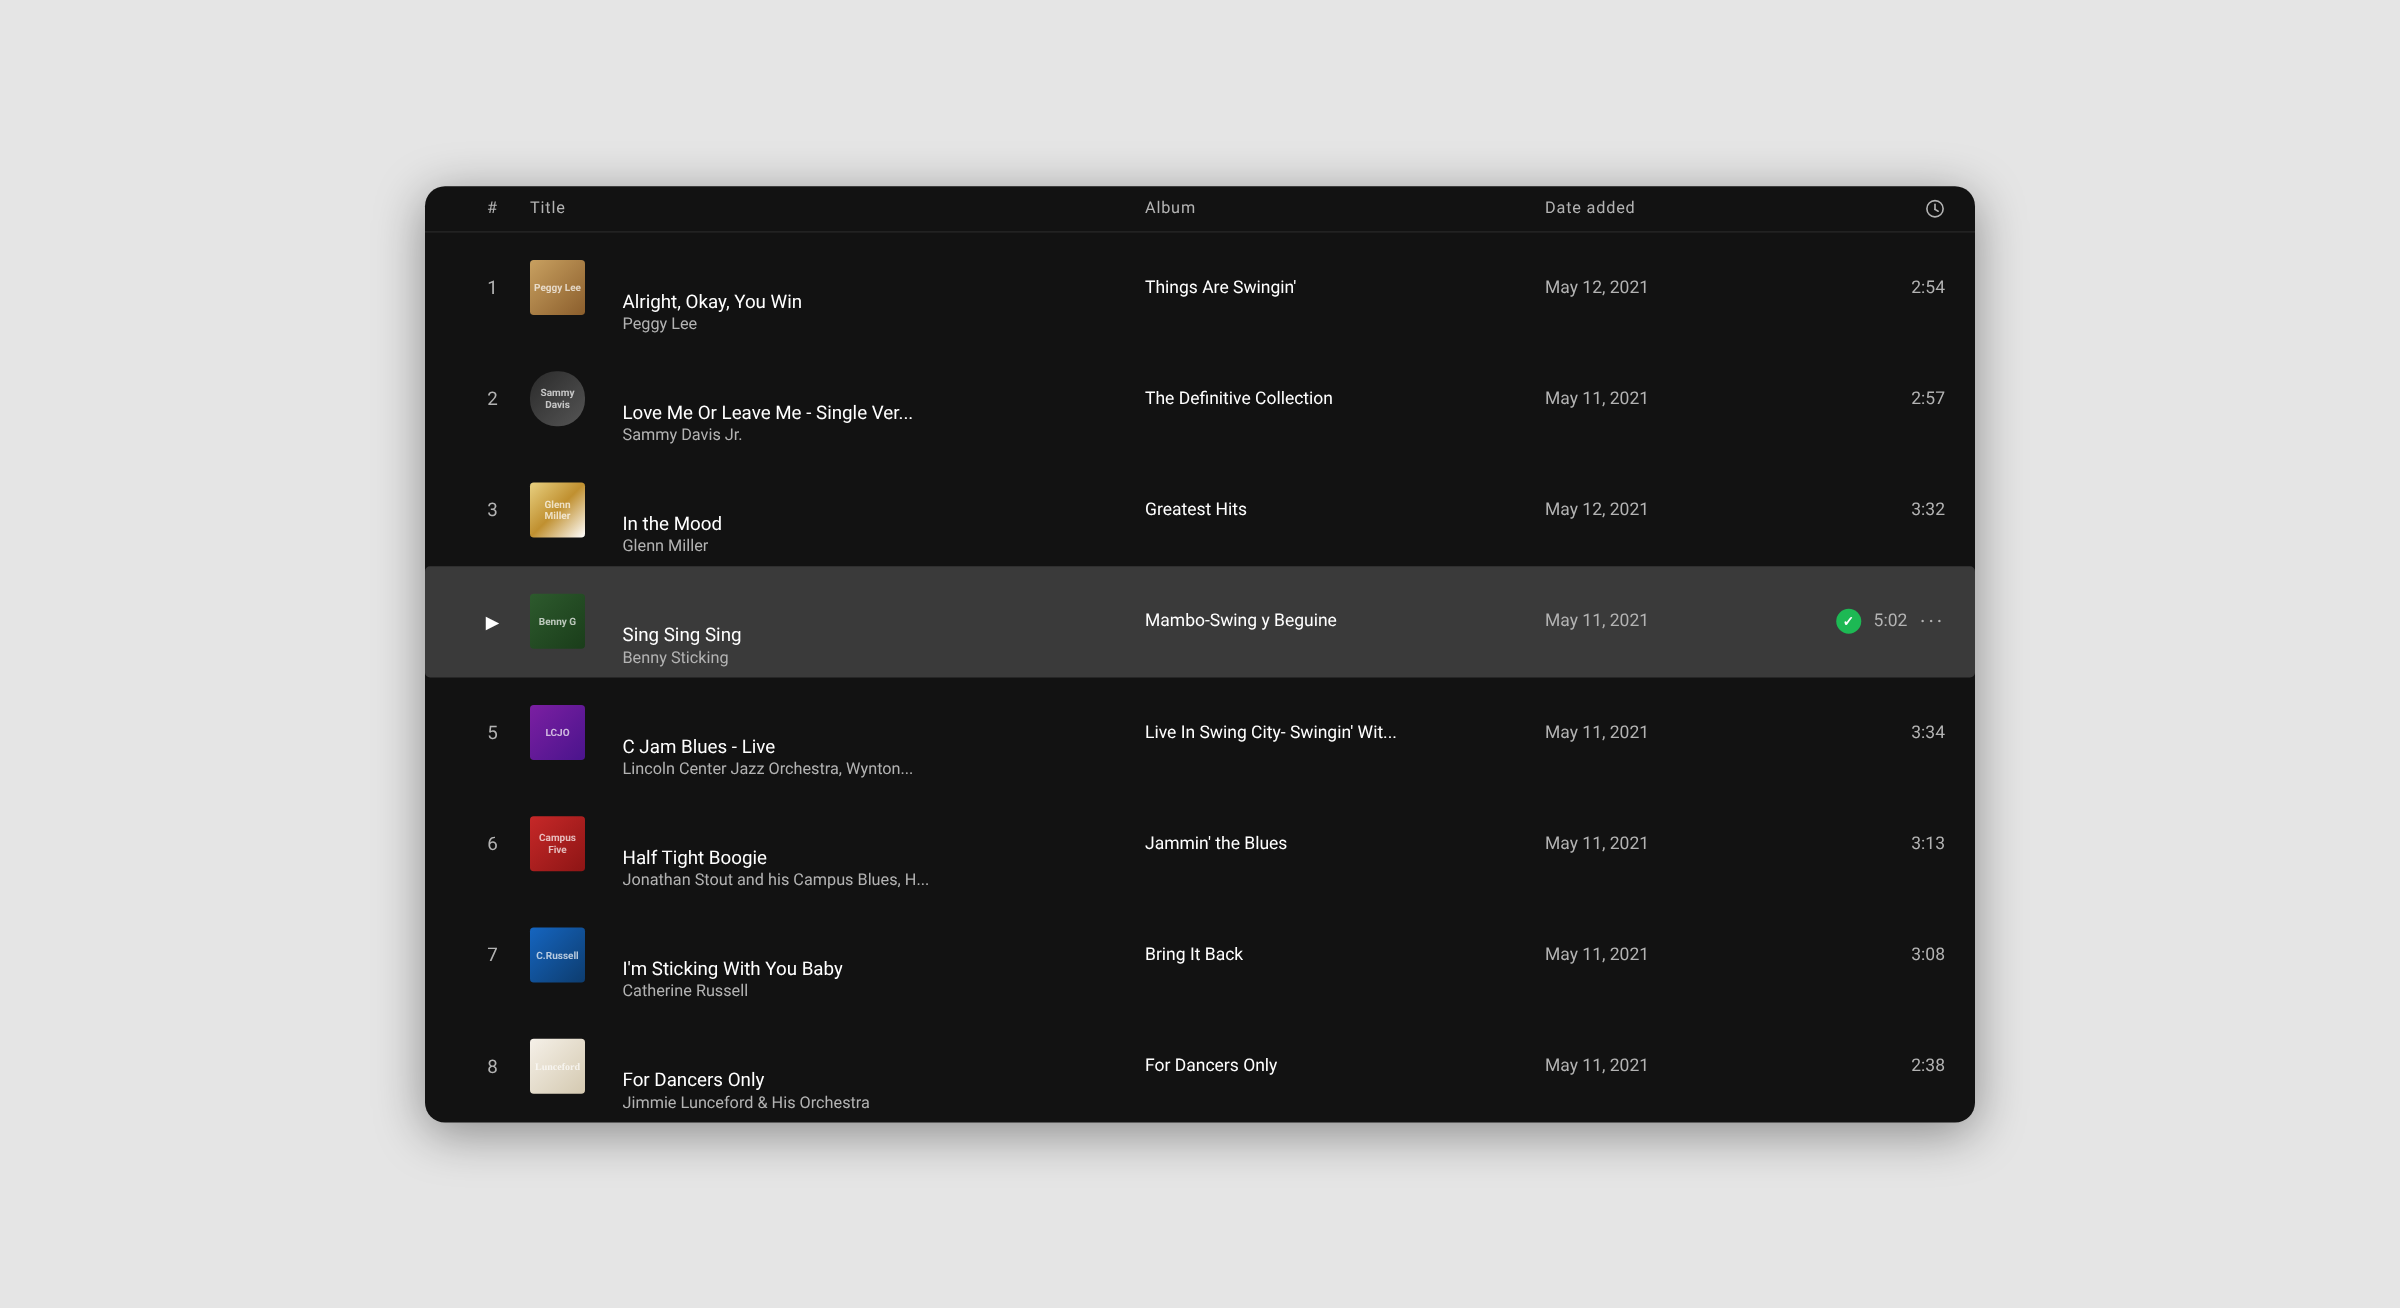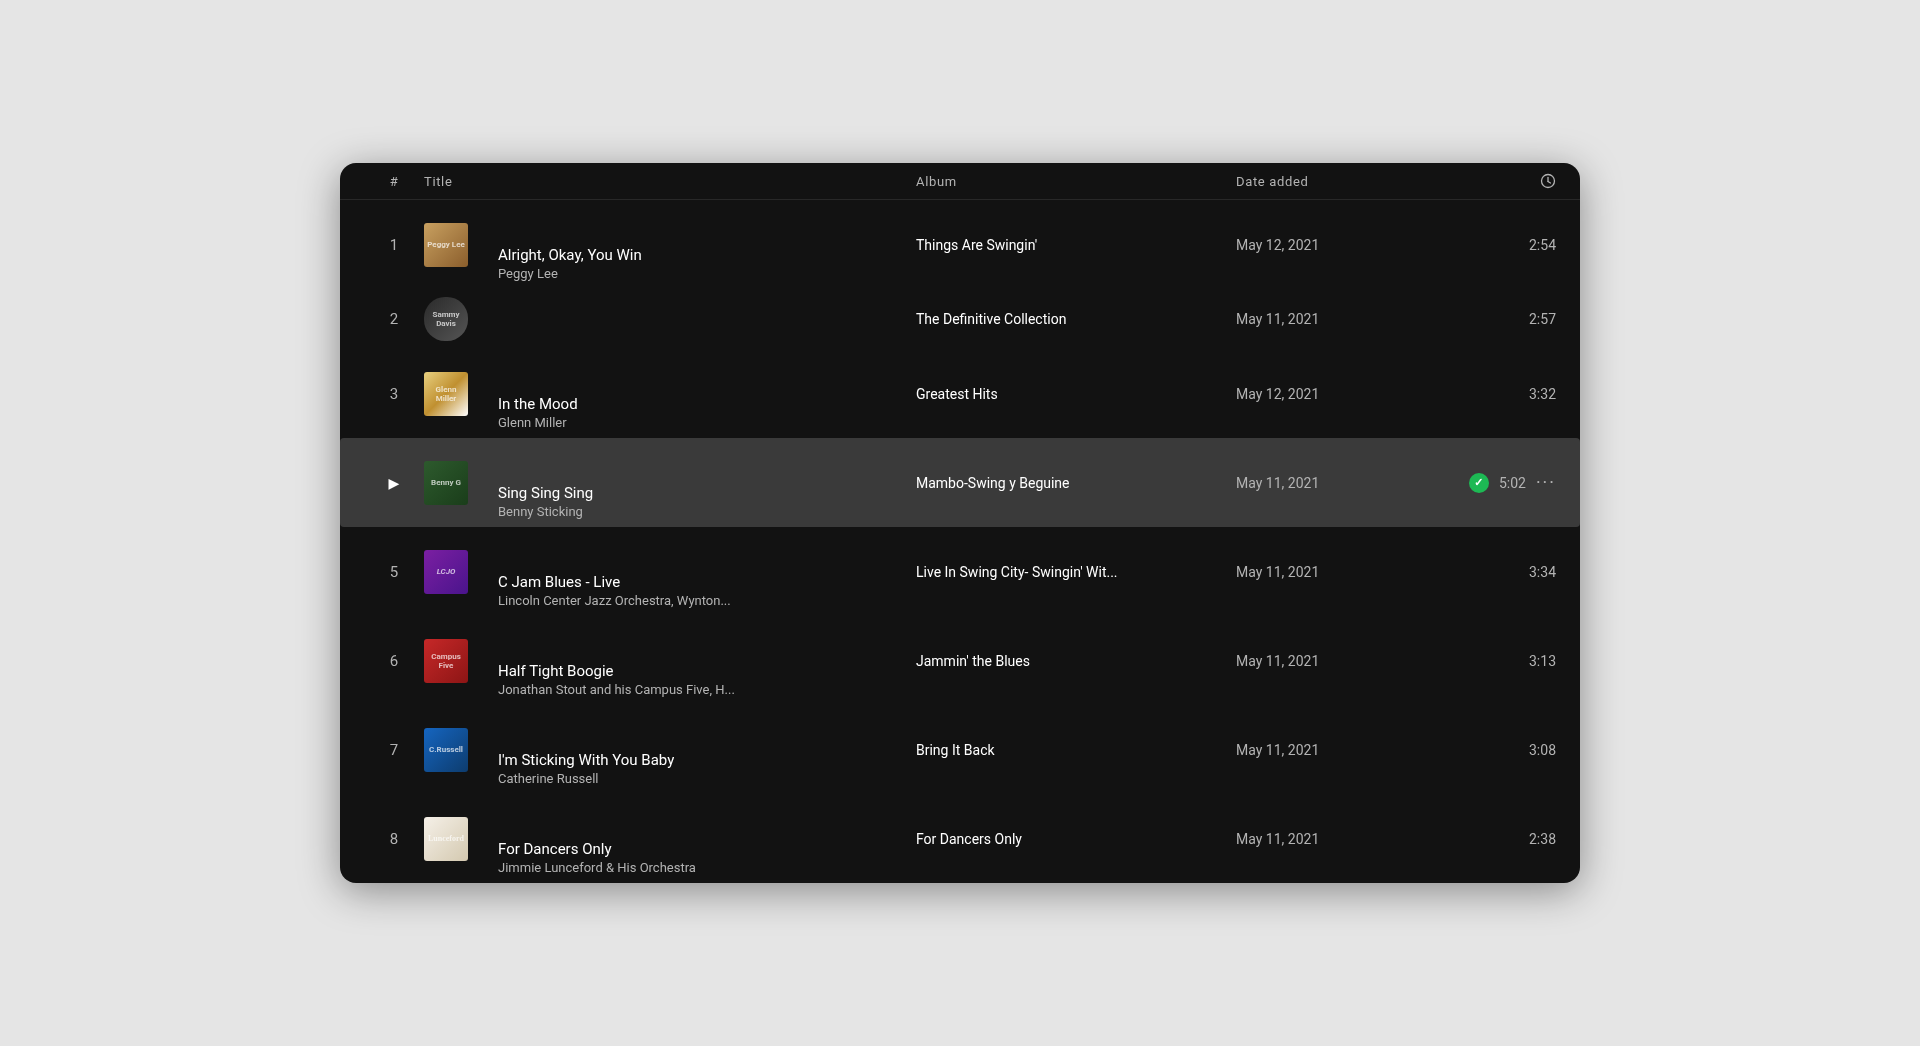--- a/index.html
+++ b/index.html
@@ -95,21 +95,21 @@
       border-radius: 3px;
       flex-shrink: 0;
       overflow: hidden;
       position: relative;
     }
 
     .artwork-1 { background: linear-gradient(135deg, #c8a060 0%, #8b5e2c 100%); }
     .artwork-2 { background: linear-gradient(135deg, #2a2a2a 0%, #555 100%); border-radius: 21px; }
     .artwork-3 { background: linear-gradient(135deg, #e8d080 0%, #c09030 50%, #fff 100%); }
     .artwork-4 { background: linear-gradient(135deg, #2d5a2d 0%, #1a3d1a 100%); }
-    .artwork-5 { background: linear-gradient(135deg, #7b1fa2 0%, #4a148c 100%); font-style: italic; }
+    .artwork-5 { background: linear-gradient(135deg, #7b1fa2 0%, #4a148c 100%); }
     .artwork-6 { background: linear-gradient(135deg, #c62828 0%, #8d1515 100%); }
     .artwork-7 { background: linear-gradient(135deg, #1565c0 0%, #0d3c6e 100%); }
     .artwork-8 { background: linear-gradient(135deg, #f5f0e8 0%, #d4c9b0 100%); font-family: Liberation Serif, serif; }
 
     .artwork-label {
       position: absolute;
       inset: 0;
       display: flex;
       align-items: center;
       justify-content: center;
@@ -231,20 +231,24 @@
   </div>
       <div class="track-row">
     <div class="track-num-cell">
       <span class="num-text">2</span>
       
     </div>
     <div class="track-info-cell">
       <div class="track-artwork artwork-2">
         <div class="artwork-label">Sammy Davis</div>
       </div>
+      <div class="track-text">
+        <div class="track-title">Love Me Or Leave Me - Single Ver...</div>
+        <div class="track-artist">Sammy Davis Jr.</div>
+      </div>
     </div>
     <div class="track-album">The Definitive Collection</div>
     <div class="track-date">May 11, 2021</div>
     <div class="track-duration-cell">
 
       <span>2:57</span>
 
     </div>
   </div>
       <div class="track-row">
@@ -317,21 +321,21 @@
     <div class="track-num-cell">
       <span class="num-text">6</span>
       
     </div>
     <div class="track-info-cell">
       <div class="track-artwork artwork-6">
         <div class="artwork-label">Campus Five</div>
       </div>
       <div class="track-text">
         <div class="track-title">Half Tight Boogie</div>
-        <div class="track-artist">Jonathan Stout and his Campus Five, H...</div>
+        <div class="track-artist">Jonathan Stout and his Campus Blues, H...</div>
       </div>
     </div>
     <div class="track-album">Jammin' the Blues</div>
     <div class="track-date">May 11, 2021</div>
     <div class="track-duration-cell">
 
       <span>3:13</span>
 
     </div>
   </div>

